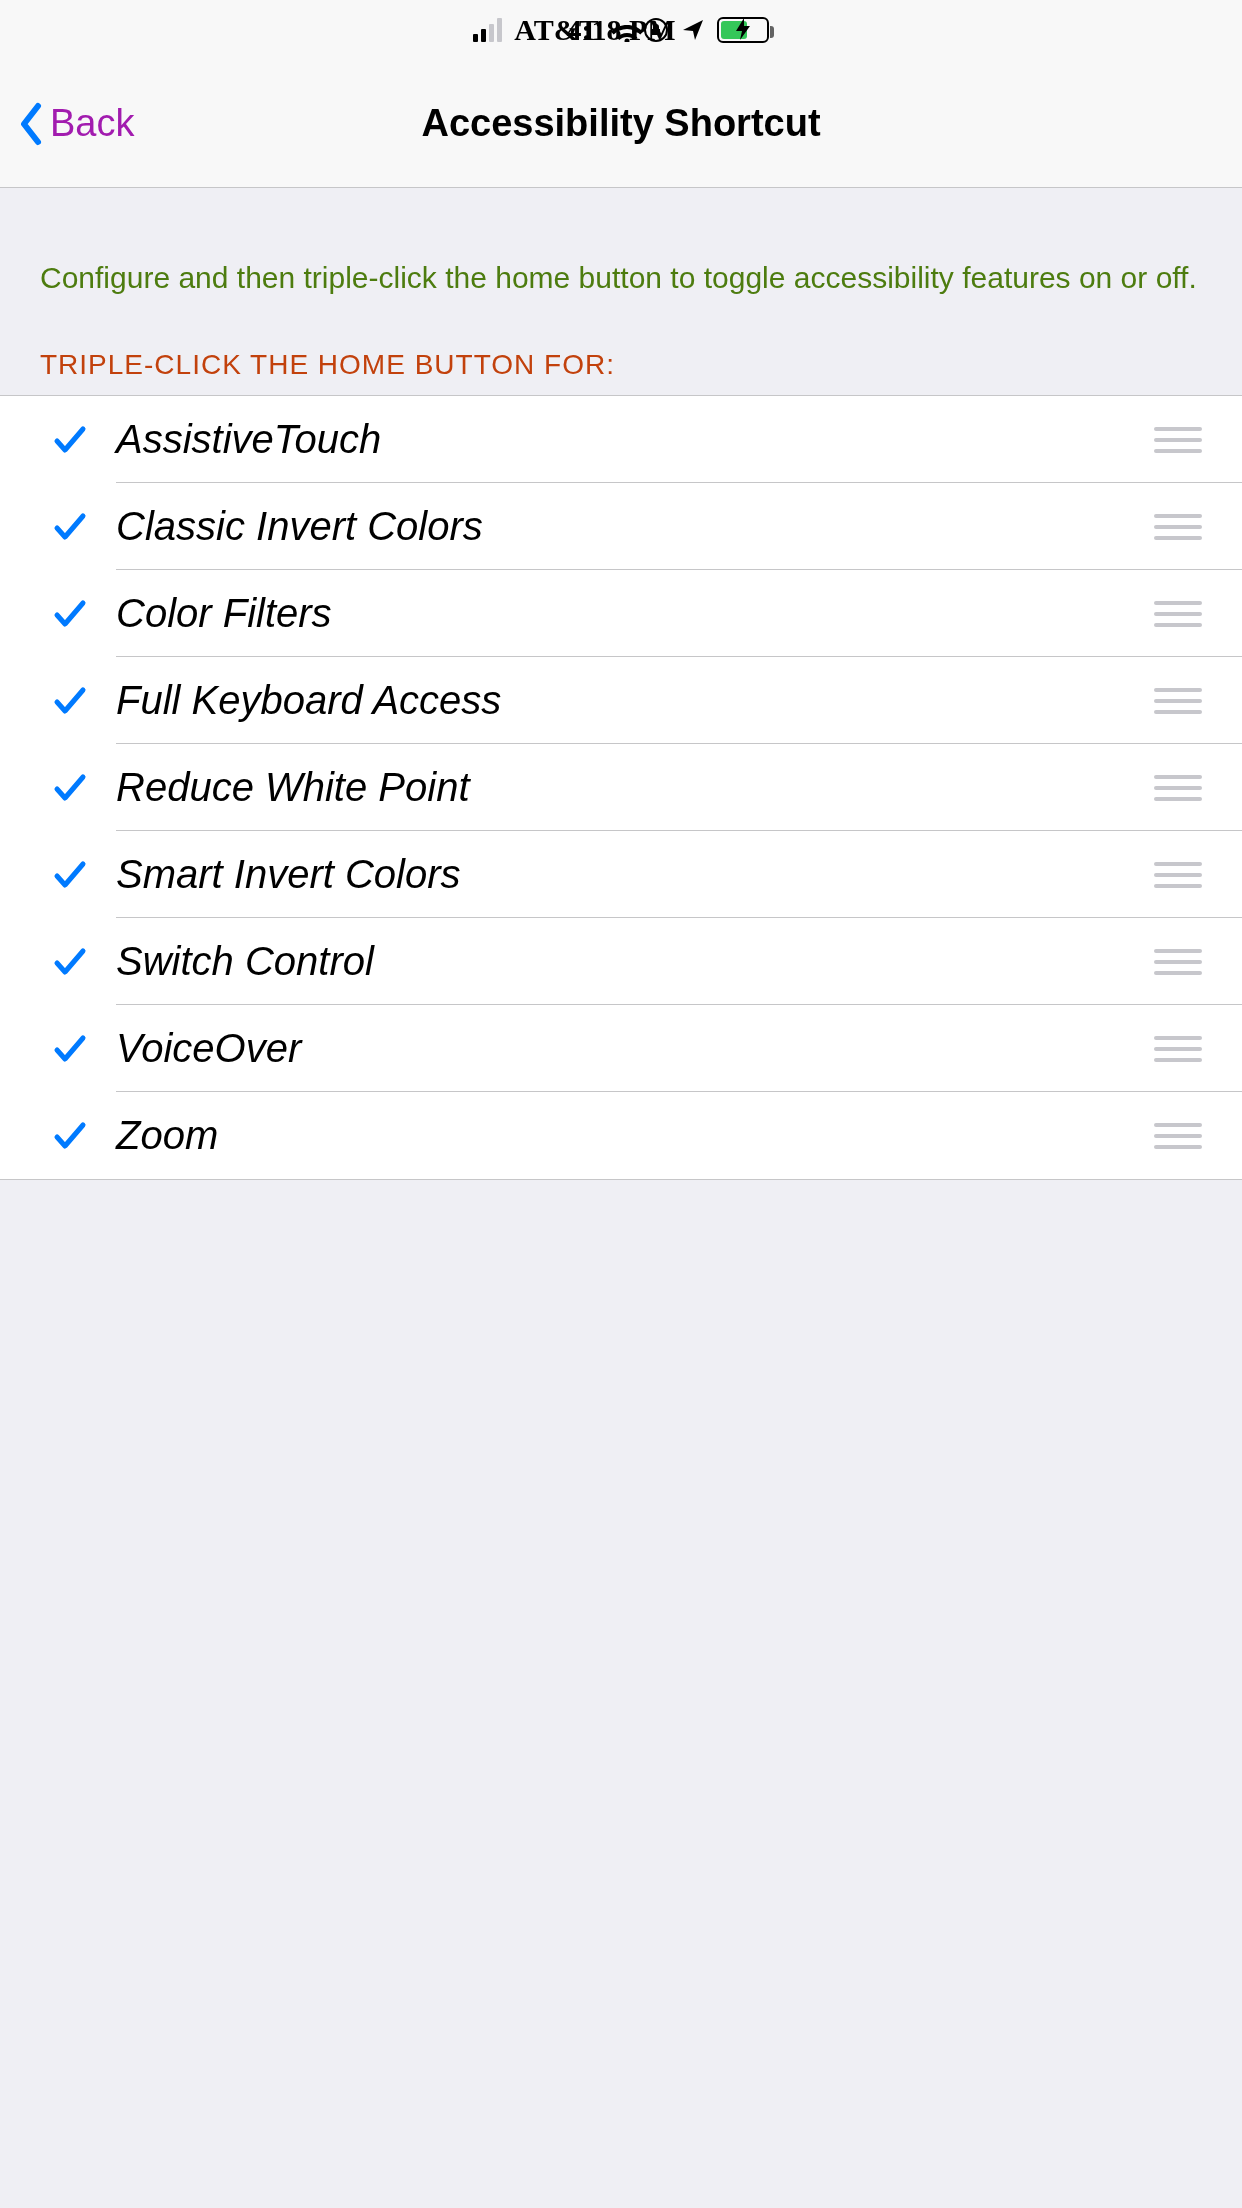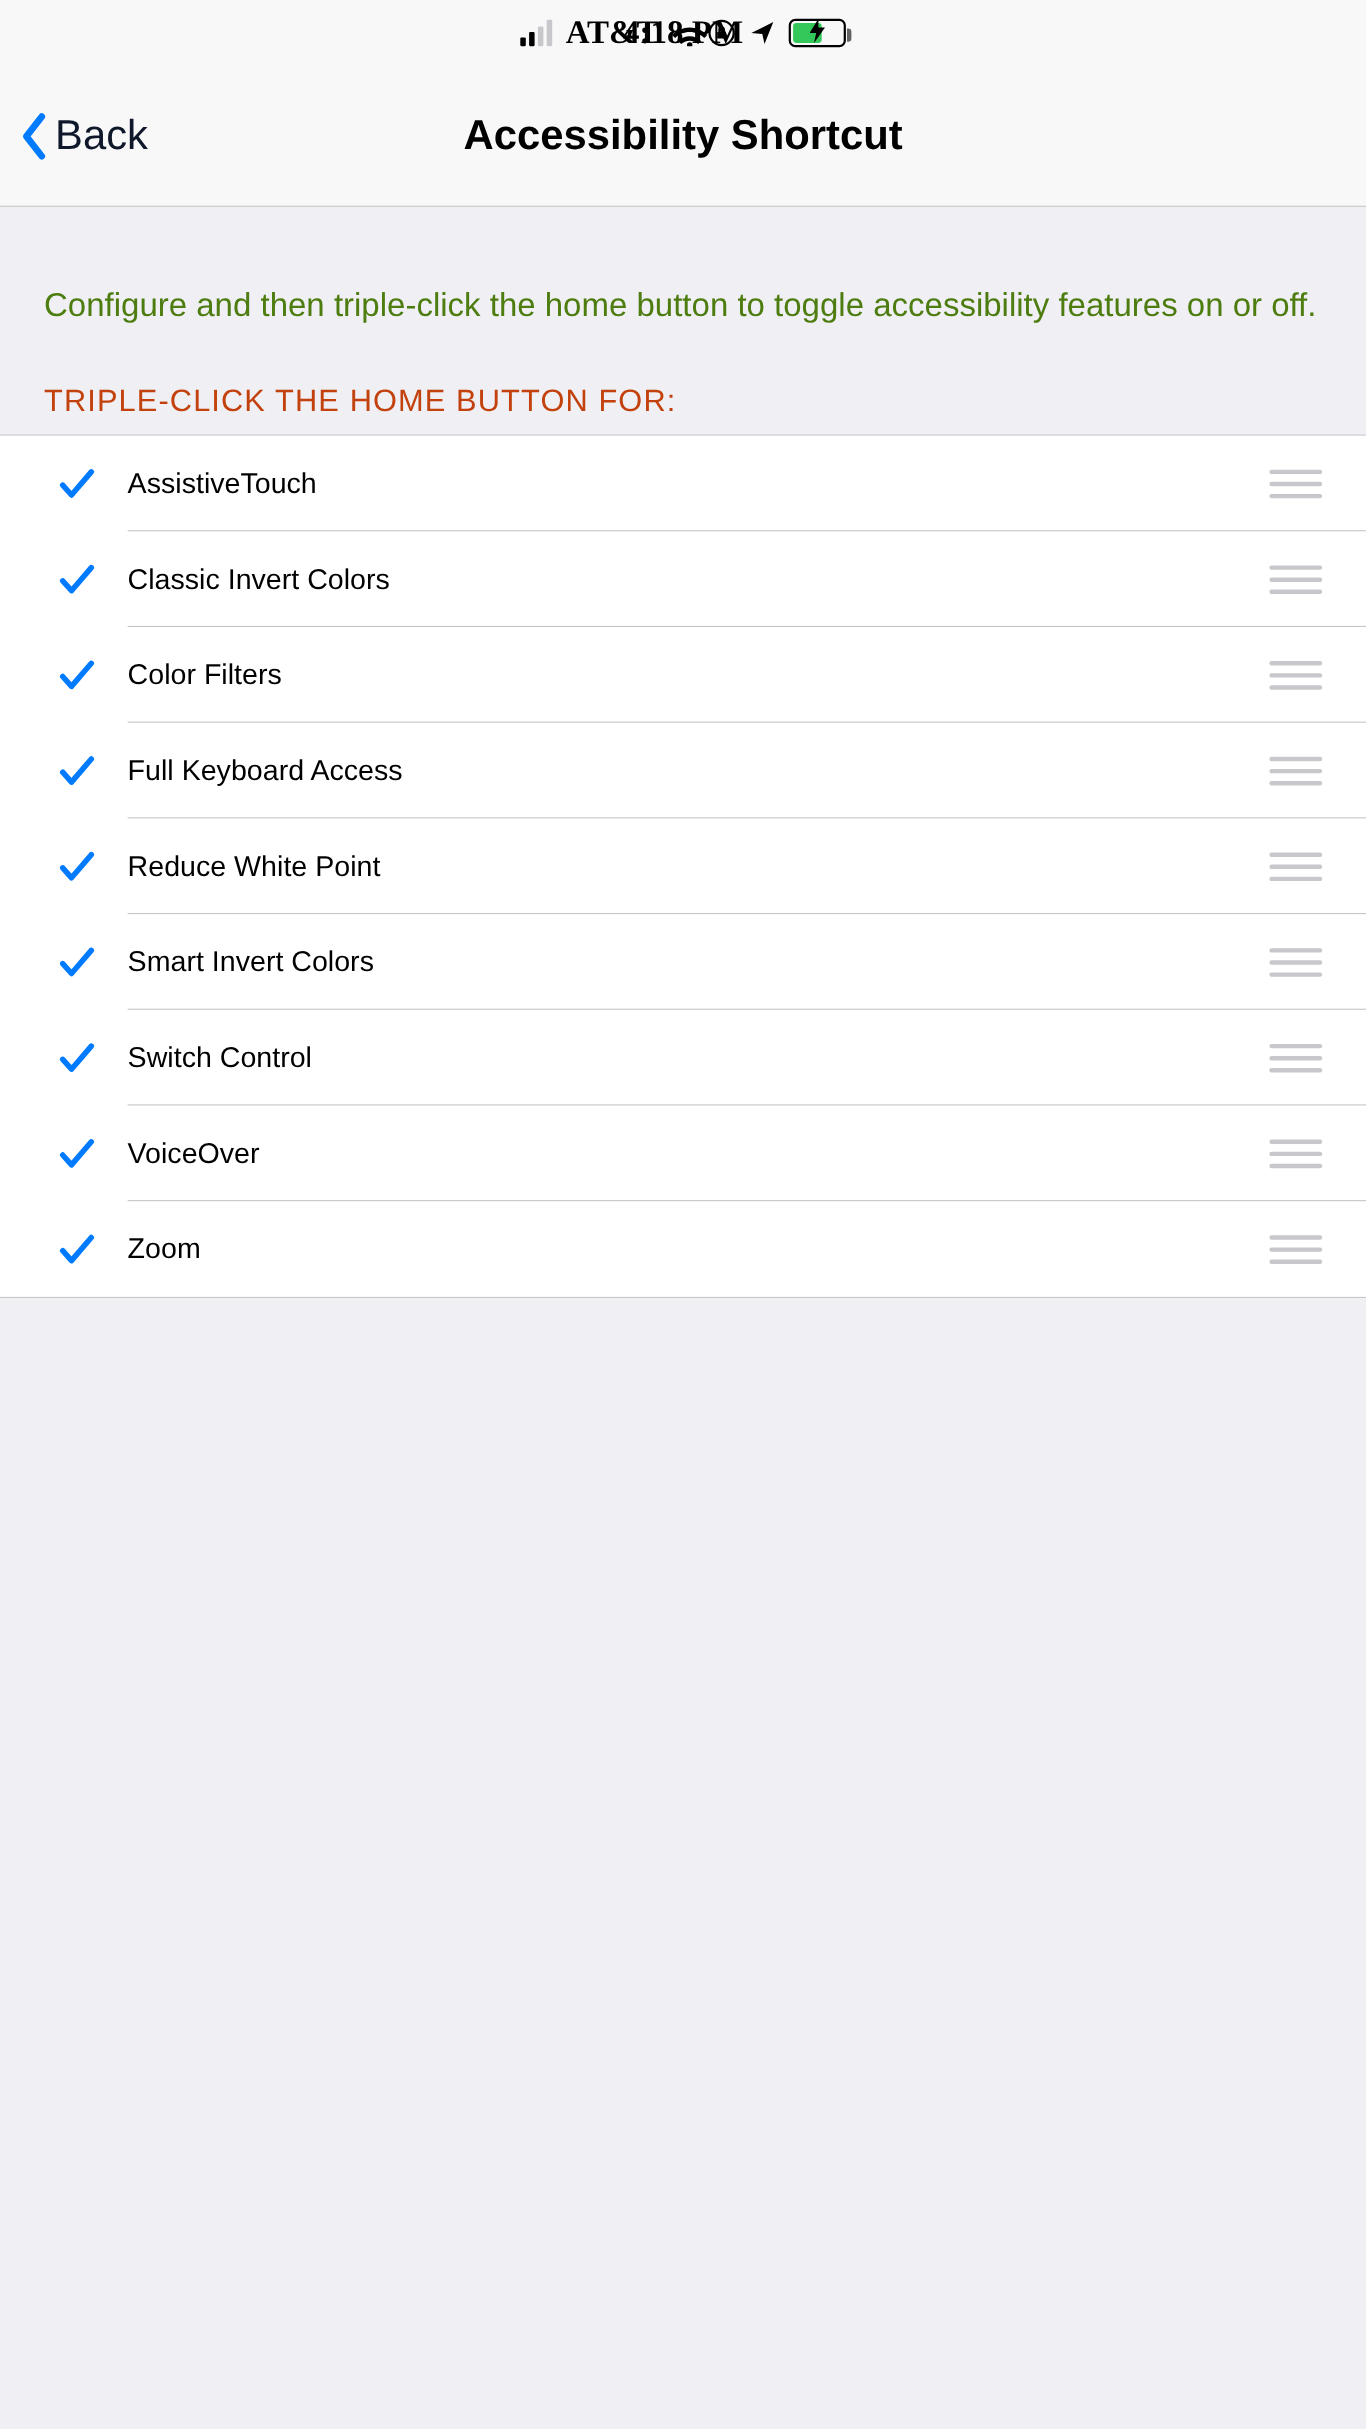--- a/index.html
+++ b/index.html
@@ -78,21 +78,21 @@
     position: relative;
     height: 128px;
     background: #f8f8f8;
     border-bottom: 1px solid #c6c6c8;
     display: flex;
     align-items: center;
   }
   .back-btn {
     display: flex;
     align-items: center;
-    color: #0f172a;
+    color: #a21caf;
     font-size: 38px;
     padding-left: 18px;
     gap: 6px;
     height: 100%;
   }
   .back-btn svg { display:block; }
   .nav-title {
     position: absolute;
     left: 50%;
     transform: translateX(-50%);
@@ -140,22 +140,23 @@
     width: 44px;
     flex-shrink: 0;
     color: #007aff;
     display: flex;
     align-items: center;
     justify-content: center;
   }
   .check svg { display:block; }
   .row-label {
     flex: 1;
-    font-size: 26px;
+    font-size: 40px;
     padding-left: 24px;
+    font-style: italic;
   }
   .drag-handle {
     width: 48px;
     display: flex;
     flex-direction: column;
     gap: 7px;
     align-items: stretch;
   }
   .drag-handle span {
     height: 4px;

